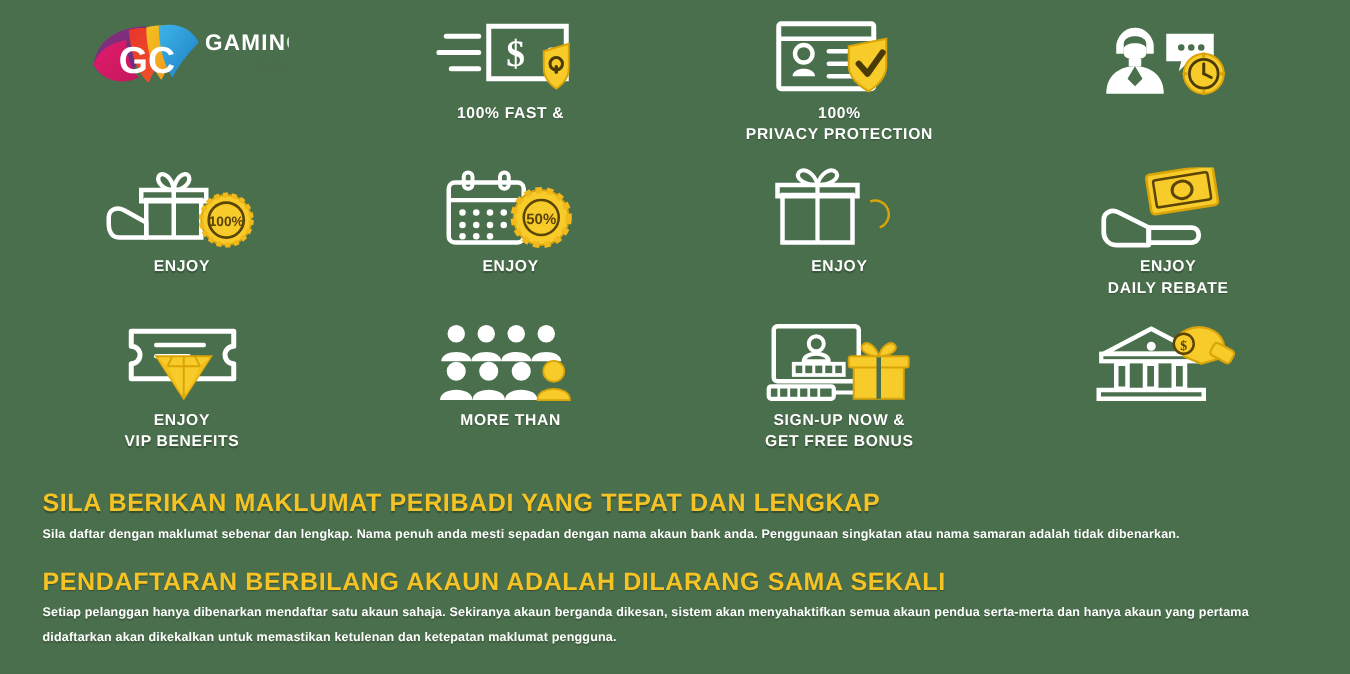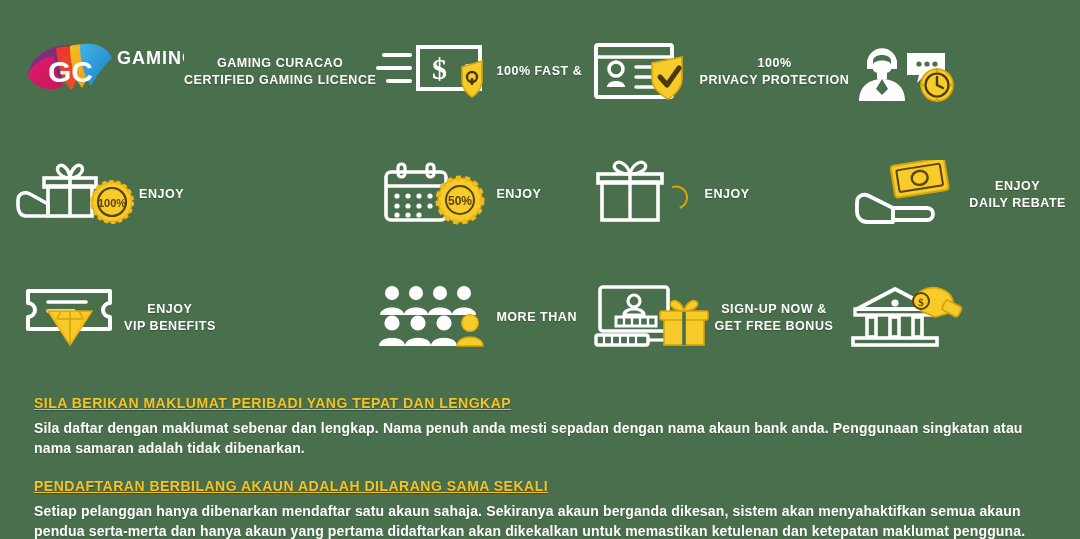--- a/index.html
+++ b/index.html
@@ -31,21 +31,21 @@
     padding: 10px 14px 0 14px;
     display: grid;
     grid-template-columns: repeat(4, 1fr);
     grid-template-rows: repeat(3, 123px);
     column-gap: 0px;
     row-gap: 0px;
   }
 
   .feature {
     display: flex;
-    flex-direction: row;
+    flex-direction: column;
     align-items: center;
     justify-content: flex-start;
     text-align: center;
     position: relative;
   }
 
   .feature-icon {
     height: 68px;
     display: flex;
     align-items: center;
@@ -73,32 +73,31 @@
   .notices {
     padding: 10px 34px 0 34px;
     margin-top: 4px;
   }
 
   .notice { margin-bottom: 18px; }
 
   .notice-title {
     color: #f6c324;
     font-weight: bold;
-    font-size: 14px;
+    font-size: 20px;
     letter-spacing: 0.5px;
     line-height: 20px;
     text-transform: uppercase;
     text-shadow: 0 1px 1px rgba(0,0,0,0.3);
     margin-bottom: 5px;
-    text-decoration: underline;
   }
 
   .notice-body {
     color: #ffffff;
-    font-size: 14px;
+    font-size: 10px;
     font-weight: bold;
     line-height: 20px;
     letter-spacing: 0.15px;
     max-width: 1000px;
     text-shadow: 0 1px 1px rgba(0,0,0,0.22);
   }
 </style>
 </head>
 <body>
 
@@ -135,24 +134,20 @@
           <path d="M14 38 C16 16 40 4 64 8 C58 20 50 32 44 46 C33 52 20 50 14 38Z" fill="url(#gcA)"></path>
           <path d="M14 38 C22 52 38 54 50 48 C44 40 40 30 40 18 C28 20 17 27 14 38Z" fill="url(#gcB)"></path>
           <path d="M42 10 C56 6 70 10 78 20 C70 30 62 42 58 52 C50 46 44 32 42 10Z" fill="url(#gcD)"></path>
           <path d="M56 8 C70 4 84 8 92 18 C84 28 74 38 68 50 C60 40 56 24 56 8Z" fill="url(#gcC)"></path>
           <path d="M66 7 C80 3 93 9 98 20 C90 28 82 38 77 48 C70 38 66 22 66 7Z" fill="url(#gcE)"></path>
           <text x="34" y="44" font-family="Liberation Sans, sans-serif" font-size="30" font-weight="bold" fill="#ffffff">GC</text>
           <text x="103" y="26" font-family="Liberation Sans, sans-serif" font-size="18" font-weight="bold" fill="#ffffff" letter-spacing="1">GAMING</text>
           <text x="103" y="44" font-family="Liberation Sans, sans-serif" font-size="17" font-weight="bold" fill="#4a6f4c" letter-spacing="0.5" opacity="0.85">CURACAO</text>
         </svg>
       </div>
-      <div class="feature-caption">
-        <span class="cap-line">GAMING CURACAO</span>
-        <span class="cap-line">CERTIFIED GAMING LICENCE</span>
-      </div>
     </div>
 
     <div class="feature">
       <div class="feature-icon">
         <svg width="120" height="66" viewBox="0 0 120 66">
           <g fill="none" stroke="#ffffff" stroke-width="4" stroke-linecap="round">
             <line x1="8" y1="18" x2="34" y2="18"></line>
             <line x1="2" y1="31" x2="34" y2="31"></line>
             <line x1="12" y1="44" x2="34" y2="44"></line>
           </g>

